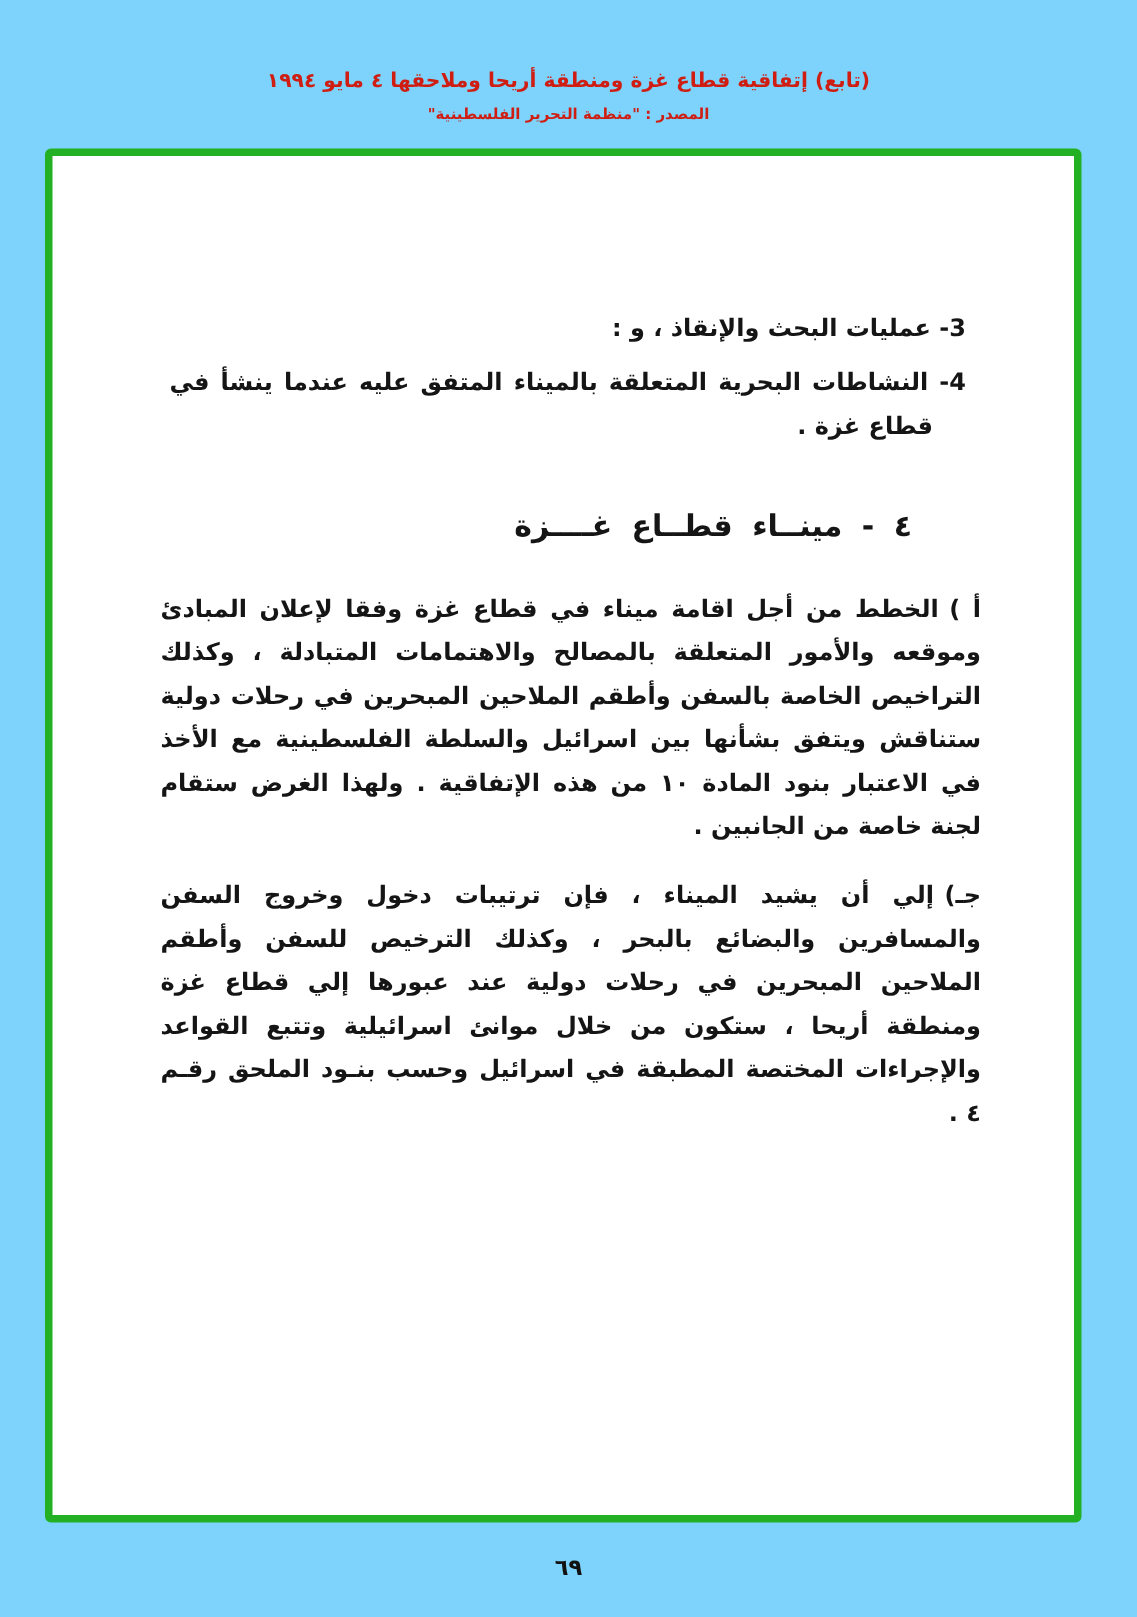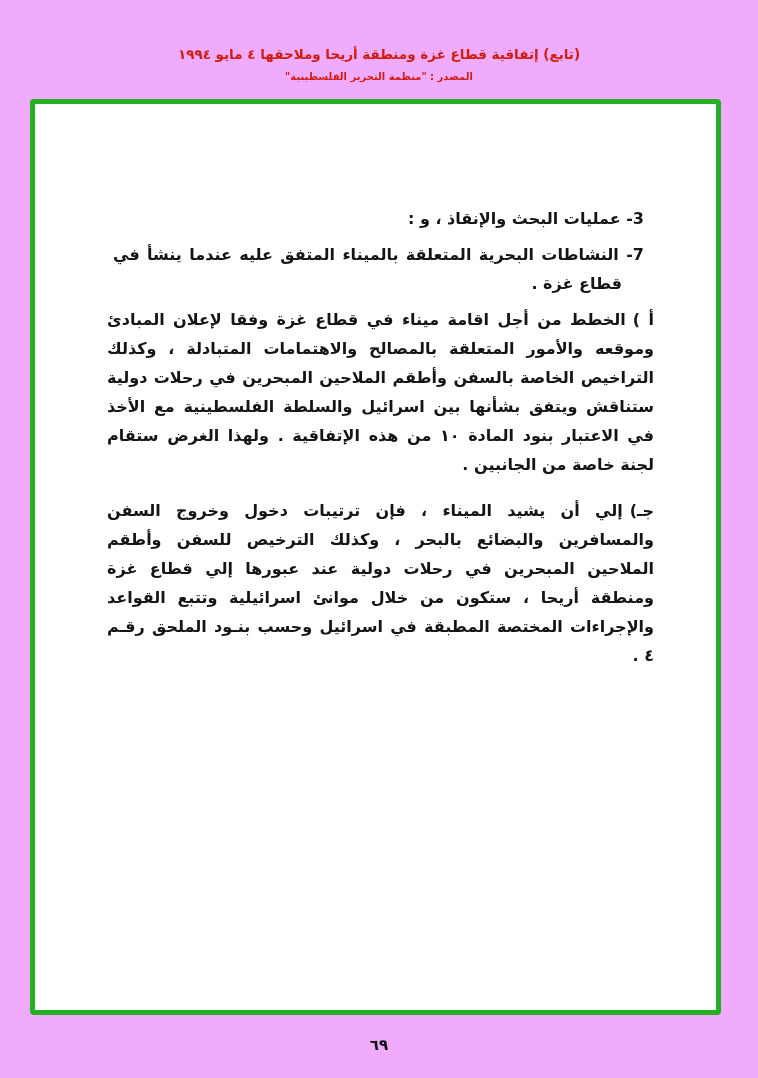--- a/index.html
+++ b/index.html
@@ -4,21 +4,21 @@
 <style>
   html, body {
     margin: 0;
     padding: 0;
     background: #ffffff;
   }
   .page {
     position: relative;
     width: 758px;
     height: 1078px;
-    background: #f0abfc;
+    background: #7dd3fc;
     overflow: hidden;
     font-family: "DejaVu Sans", sans-serif;
     color: #151515;
   }
 
   
   .header {
     position: absolute;
     top: 46px;
     left: 0;
@@ -107,23 +107,24 @@
   <div class="header">
     <div class="header-line1">(تابع) إتفاقية قطاع غزة ومنطقة أريحا وملاحقها ٤ مايو ١٩٩٤</div>
     <div class="header-line2">المصدر : "منظمة التحرير الفلسطينية"</div>
   </div>
 
   <div class="frame">
     <div class="content">
 
       <div class="clause-list">
         <div class="clause-item">3- عمليات البحث والإنقاذ ، و :</div>
-        <div class="clause-item">7- النشاطات البحرية المتعلقة بالميناء المتفق عليه عندما ينشأ في قطاع غزة .</div>
+        <div class="clause-item">4- النشاطات البحرية المتعلقة بالميناء المتفق عليه عندما ينشأ في قطاع غزة .</div>
       </div>
 
+      <h2 class="section-title">٤ - مينــاء قطــاع غــــزة</h2>
 
       <div class="para">
         <span class="para-label">أ )</span><span class="para-text">الخطط من أجل اقامة ميناء في قطاع غزة وفقا لإعلان المبادئ وموقعه والأمور المتعلقة بالمصالح والاهتمامات المتبادلة ، وكذلك التراخيص الخاصة بالسفن وأطقم الملاحين المبحرين في رحلات دولية ستناقش ويتفق بشأنها بين اسرائيل والسلطة الفلسطينية مع الأخذ في الاعتبار بنود المادة ١٠ من هذه الإتفاقية . ولهذا الغرض ستقام لجنة خاصة من الجانبين .</span>
       </div>
 
 
       <div class="para">
         <span class="para-label">جـ)</span><span class="para-text">إلي أن يشيد الميناء ، فإن ترتيبات دخول وخروج السفن والمسافرين والبضائع بالبحر ، وكذلك الترخيص للسفن وأطقم الملاحين المبحرين في رحلات دولية عند عبورها إلي قطاع غزة ومنطقة أريحا ، ستكون من خلال موانئ اسرائيلية وتتبع القواعد والإجراءات المختصة المطبقة في اسرائيل وحسب بنـود الملحق رقـم ٤ .</span>
       </div>
 

